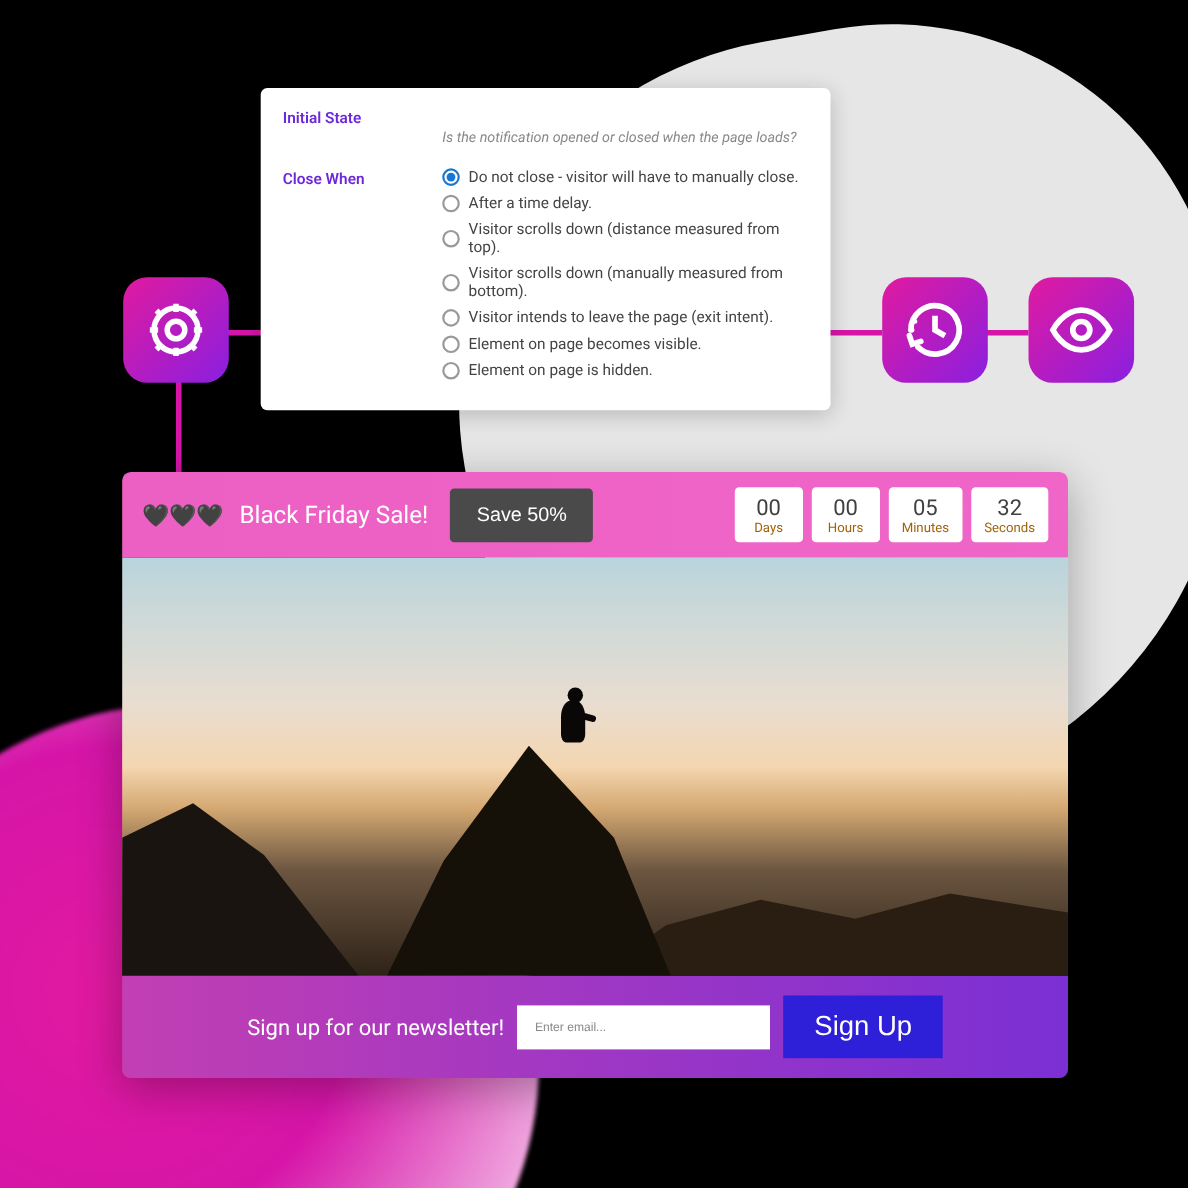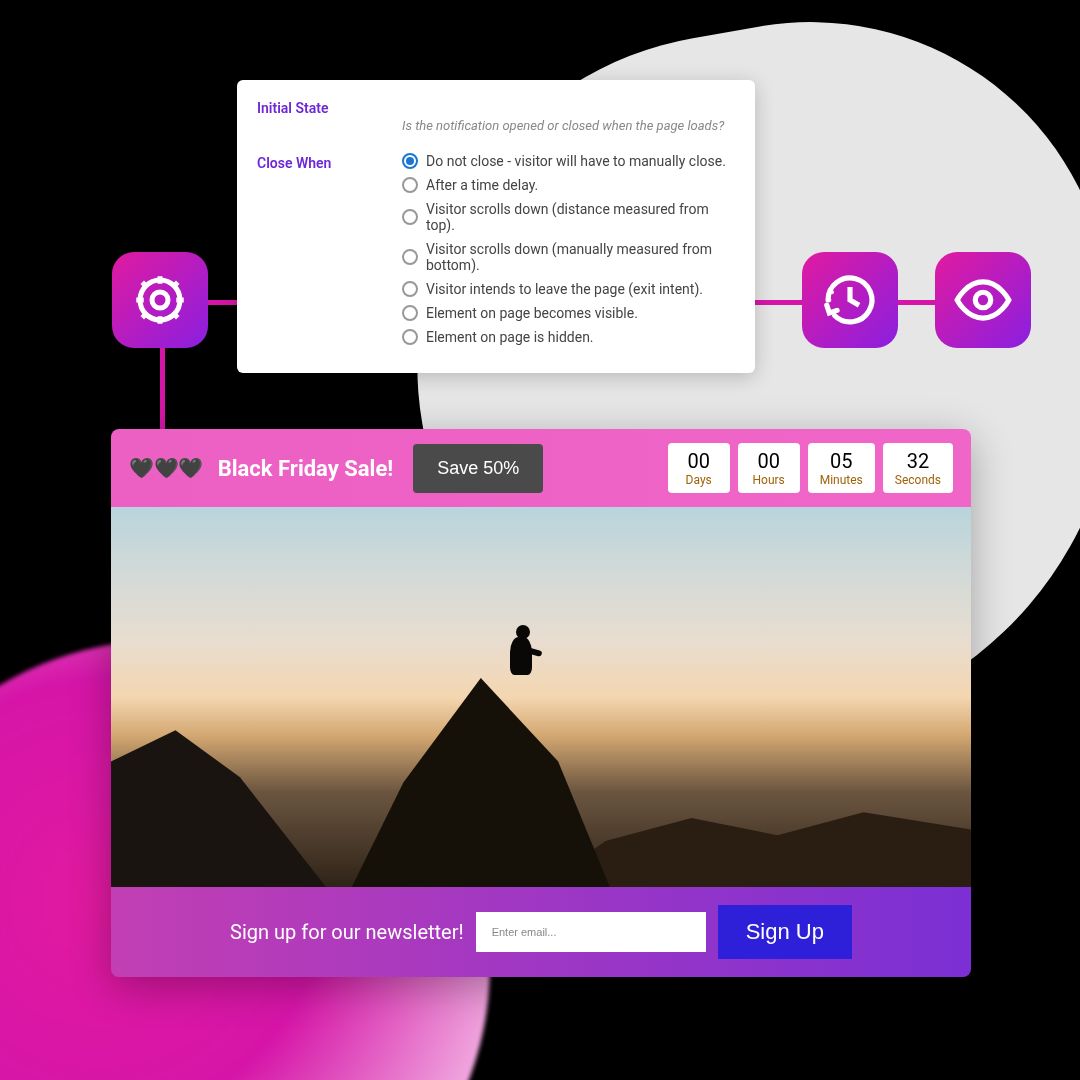--- a/index.html
+++ b/index.html
@@ -22,41 +22,41 @@
 .radio-line{display:flex;align-items:center;gap:18px;margin-bottom:4px}
 .radio-item{display:flex;align-items:center;gap:6px;cursor:pointer}
 .radio{width:16px;height:16px;border:2px solid #999;border-radius:50%;position:relative;flex-shrink:0}
 .radio.checked{border-color:#1976d2}
 .radio.checked::after{content:"";position:absolute;width:8px;height:8px;background:#1976d2;border-radius:50%;top:2px;left:2px}
 .hint{font-style:italic;color:#888;font-size:13px;margin-top:20px;margin-bottom:14px}
 .option-line{display:flex;align-items:center;gap:8px;margin-bottom:8px;cursor:pointer;color:#444}
 .preview{position:absolute;top:429px;left:111px;width:860px;z-index:4;border-radius:8px;overflow:hidden;box-shadow:0 10px 40px rgba(0,0,0,0.3)}
 .topbar{background:linear-gradient(90deg,#ec5fc3 0%,#f066c8 100%);padding:14px 18px;display:flex;align-items:center;gap:14px}
 .hearts{font-size:20px;color:#2b2b2b}
-.sale-text{color:#fff;font-size:22px;font-weight:700}
+.sale-text{color:#fff;font-size:22px;font-weight:400}
 .save-btn{background:#4a4a4a;color:#fff;border:none;padding:14px 24px;font-size:18px;border-radius:4px;cursor:pointer;margin-left:6px}
 .countdown{display:flex;gap:8px;margin-left:auto}
 .cd-box{background:#fff;border-radius:4px;padding:6px 12px;text-align:center;min-width:62px}
-.cd-num{font-size:20px;font-weight:400;color:#000000}
+.cd-num{font-size:20px;font-weight:400;color:#404040}
 .cd-lbl{font-size:12px;color:#a16207}
 .hero{height:380px;background:linear-gradient(180deg,#b8d4dc 0%,#cfd9d8 15%,#e8ddd0 35%,#f4d6b0 50%,#d4a872 60%,#6b5540 75%,#2e2318 100%);position:relative;overflow:hidden}
 .mountain{position:absolute;bottom:0;left:0;width:100%;height:55%}
 .mtn-shape{position:absolute;bottom:0;background:#1a1410}
 .m1{left:0;width:25%;height:75%;clip-path:polygon(0 100%,0 20%,30% 0,60% 30%,100% 100%)}
 .m2{left:28%;width:30%;height:100%;clip-path:polygon(0 100%,20% 50%,50% 0,80% 40%,100% 100%);background:#151008}
 .m3{right:0;width:50%;height:55%;clip-path:polygon(0 100%,15% 60%,35% 40%,55% 55%,75% 35%,100% 50%,100% 100%);background:#2a1e12}
 .person{position:absolute;top:112px;left:385px;width:50px;height:70px}
 .person-body{position:absolute;width:22px;height:38px;background:#0a0806;border-radius:40% 40% 20% 20%;top:18px;left:14px}
 .person-head{position:absolute;width:14px;height:14px;background:#0a0806;border-radius:50%;top:6px;left:20px}
 .person-arm{position:absolute;width:16px;height:6px;background:#0a0806;top:30px;left:30px;transform:rotate(15deg);border-radius:3px}
 .bottombar{background:linear-gradient(90deg,#c23fb3 0%,#7b2fd4 100%);padding:18px 30px;display:flex;align-items:center;gap:12px;justify-content:center}
 .news-text{color:#fff;font-size:20px}
 .email-input{background:#fff;border:none;padding:14px 16px;font-size:11px;width:230px;color:#333}
 .email-input::placeholder{color:#888}
-.signup-btn{background:#2e1fd8;color:#fff;border:none;padding:14px 28px;font-size:22px;cursor:pointer}
+.signup-btn{background:#2e1fd8;color:#fff;border:none;padding:14px 28px;font-size:25px;cursor:pointer}
 </style>
 </head>
 <body>
 
 <div class="blob1"></div>
 <div class="blob2"></div>
 
 <div class="connector c1"></div>
 <div class="connector c2"></div>
 <div class="connector c3"></div>

